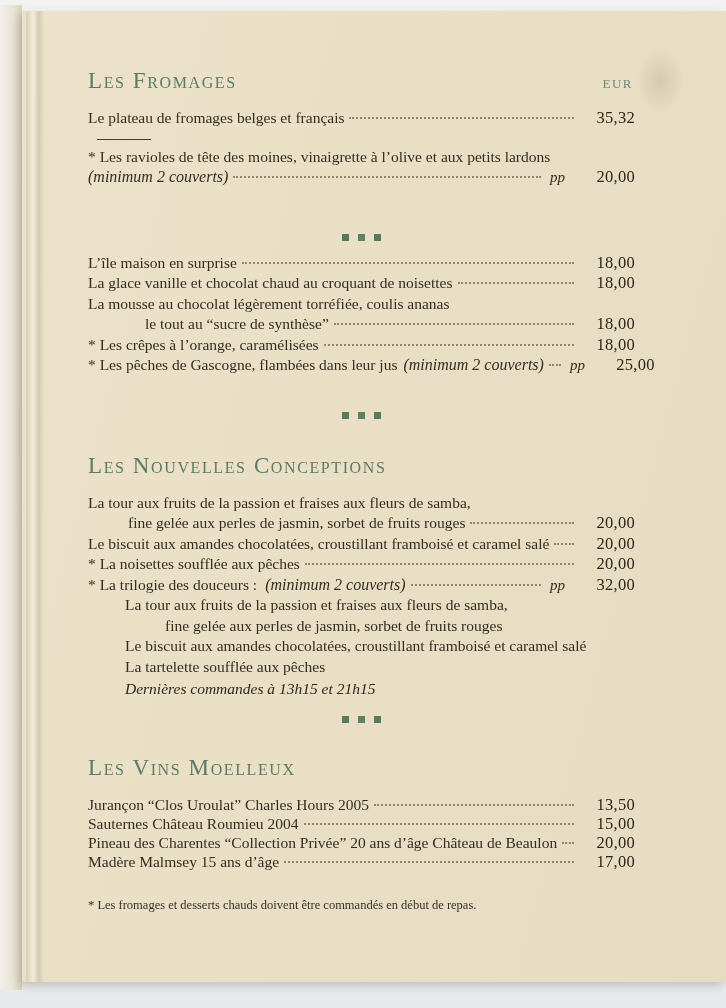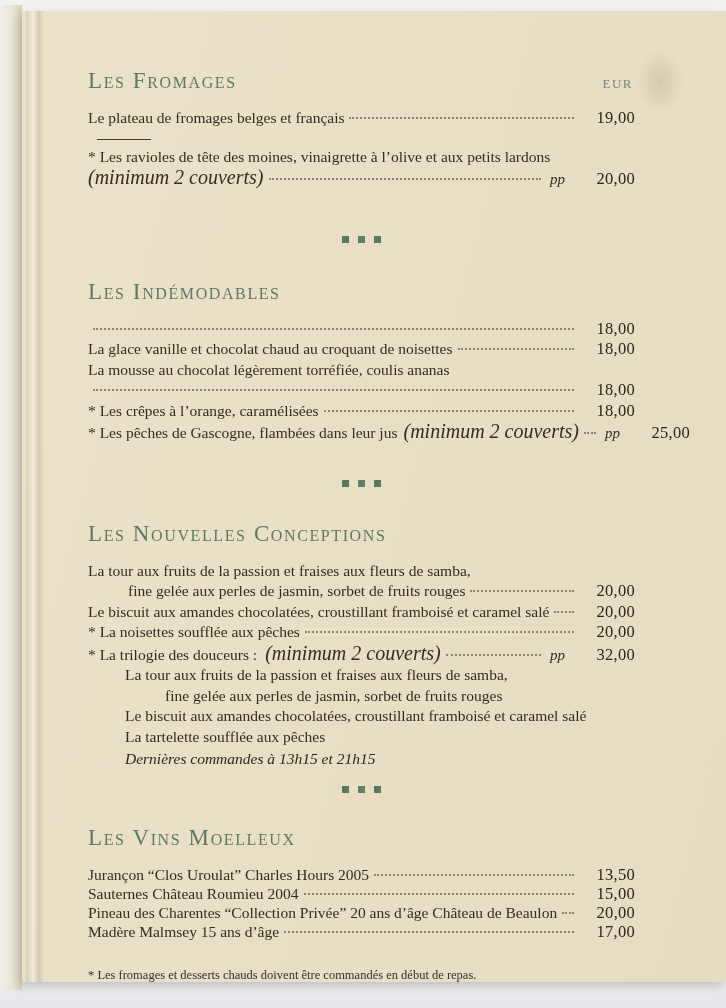--- a/index.html
+++ b/index.html
@@ -35,21 +35,21 @@
   }
   .head-row{display:flex;justify-content:space-between;align-items:baseline;}
   .eur{
     flex:0 0 56px;text-align:right;font-size:13px;letter-spacing:1.5px;
     color:#75867b;padding-right:2px;
   }
 
   .rows{margin-top:12px;}
   .row{display:flex;align-items:baseline;line-height:20.5px;}
   .t{font-size:15.5px;white-space:nowrap;}
-  .note{font-style:italic;font-size:20px;}
+  .note{font-style:italic;font-size:16px;}
   .lead{
     flex:1 1 auto;min-width:12px;margin:0 5px;align-self:baseline;
     border-bottom:2px dotted rgba(92,84,66,0.65);
     transform:translateY(-4px);
   }
   .pp{font-style:italic;font-size:15px;margin:0 14px 0 4px;}
   .price{flex:0 0 56px;text-align:right;font-size:16.5px;color:#2c2519;letter-spacing:0.3px;}
 
   .short-rule{width:54px;border-top:1.6px solid #453d30;margin:10px 0 7px 9px;}
 
@@ -90,56 +90,57 @@
 
     <div class="head-row sec1-title">
       <div class="sec-title">Les Fromages</div>
       <div class="eur">EUR</div>
     </div>
 
     <div class="rows">
       <div class="row">
         <span class="t">Le plateau de fromages belges et français</span>
         <span class="lead"></span>
-        <span class="price">19,00</span>
+        <span class="price">35,32</span>
       </div>
       <div class="short-rule"></div>
       <div class="row">
         <span class="t">*  Les ravioles de tête des moines, vinaigrette à l’olive et aux petits lardons</span>
       </div>
       <div class="row">
         <span class="t note">(minimum 2 couverts)</span>
         <span class="lead"></span>
         <span class="pp">pp</span>
         <span class="price">20,00</span>
       </div>
     </div>
 
     <div class="sep sep-1">
       <span class="sq"></span>
       <span class="sq"></span>
       <span class="sq"></span>
     </div>
 
-    <div class="sec-title sec2-title">Les Indémodables</div>
 
     <div class="rows">
       <div class="row">
+        <span class="t">L’île maison en surprise</span>
         <span class="lead"></span>
         <span class="price">18,00</span>
       </div>
       <div class="row">
         <span class="t">La glace vanille et chocolat chaud au croquant de noisettes</span>
         <span class="lead"></span>
         <span class="price">18,00</span>
       </div>
       <div class="row">
         <span class="t">La mousse au chocolat légèrement torréfiée, coulis ananas</span>
       </div>
       <div class="row">
+        <span class="t ind1">le tout au “sucre de synthèse”</span>
         <span class="lead"></span>
         <span class="price">18,00</span>
       </div>
       <div class="row">
         <span class="t">* Les crêpes à l’orange, caramélisées</span>
         <span class="lead"></span>
         <span class="price">18,00</span>
       </div>
       <div class="row">
         <span class="t">* Les pêches de Gascogne, flambées dans leur jus</span>

